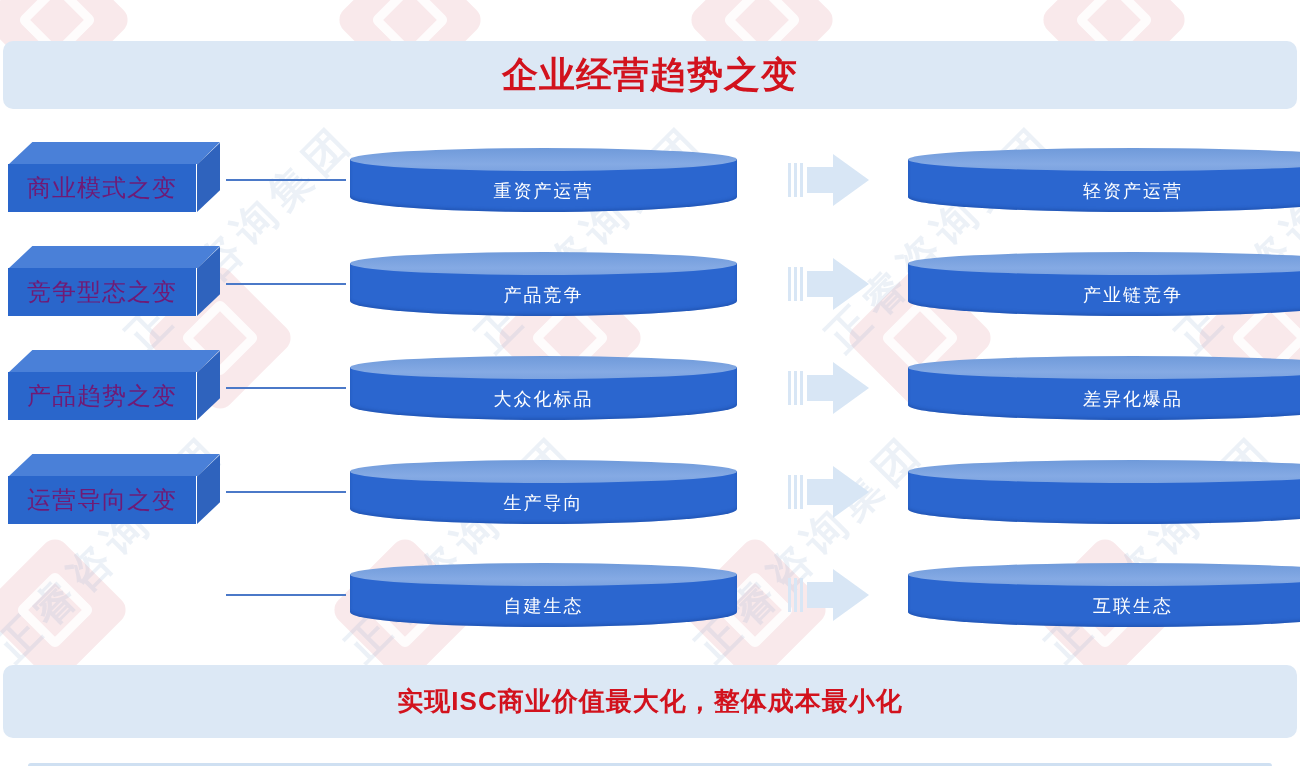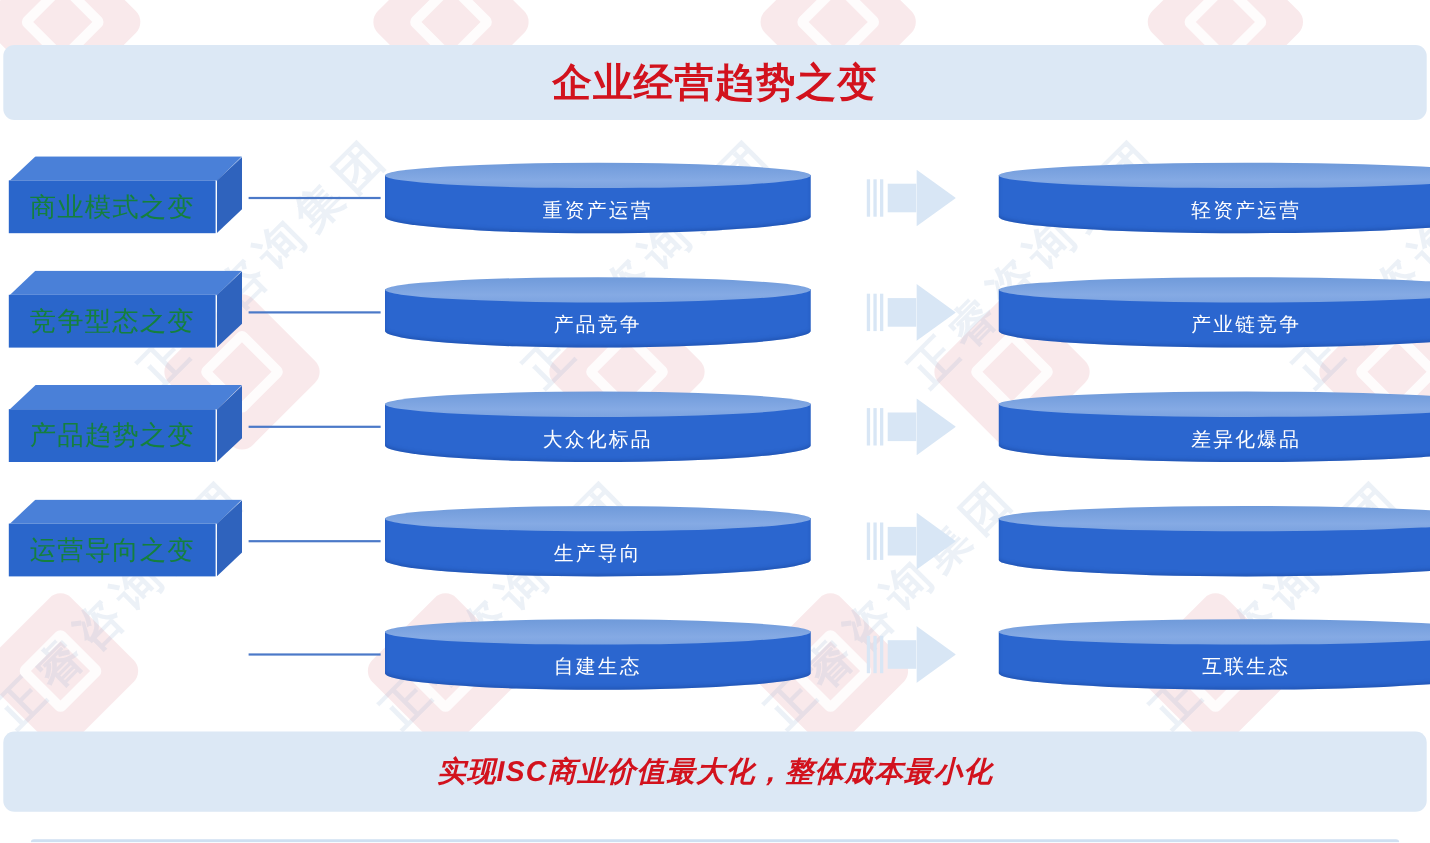--- a/index.html
+++ b/index.html
@@ -28,21 +28,21 @@
   }
   
   .banner{
     position:absolute;left:3px;width:1294px;border-radius:10px;
     background:#dce8f5;display:flex;align-items:center;justify-content:center;
     z-index:2;
   }
   #top-banner{top:41px;height:68px;}
   #bottom-banner{top:665px;height:73px;}
   .banner-text{color:#d2121d;font-weight:700;font-size:36px;letter-spacing:1px;}
-  #bottom-banner .banner-text{font-size:26px;font-style:italic;}
+  #bottom-banner .banner-text{font-size:26px;}
   #bottom-strip{
     position:absolute;left:28px;right:28px;bottom:0;height:3px;
     background:#cfe0f2;border-radius:3px 3px 0 0;z-index:2;
   }
   
   .row{position:absolute;left:0;width:1300px;height:64px;z-index:1;}
   
   .box3d{position:absolute;left:8px;top:-6px;width:212px;height:70px;}
   .box-top{
     position:absolute;left:0;top:0;width:212px;height:23px;background:#4a80d8;
@@ -52,21 +52,21 @@
     position:absolute;left:187px;top:0;width:25px;height:70px;background:#2f63bd;
     clip-path:polygon(8% 32%,100% 1%,100% 69%,8% 100%);
   }
   .box-front{
     position:absolute;left:0;top:22px;width:188px;height:48px;background:#2a66cb;
     box-shadow:1px 0 0 #ffffff;
   }
   .box-label{
     position:absolute;left:0;top:22px;width:188px;height:48px;
     display:flex;align-items:center;justify-content:center;
-    color:#15803d;font-size:24px;font-weight:500;letter-spacing:1px;
+    color:#701a75;font-size:24px;font-weight:500;letter-spacing:1px;
   }
   
   .connector{position:absolute;left:226px;top:31px;width:120px;height:2px;background:#4b79c8;}
   
   .cyl{position:absolute;top:0;height:64px;}
   .cyl-from{left:350px;width:387px;}
   .cyl-to{left:908px;width:450px;}
   .cyl-body{
     position:absolute;left:0;right:0;top:11px;bottom:0;background:#2b66cf;
     border-radius:0 0 50% 50% / 0 0 15px 15px;

